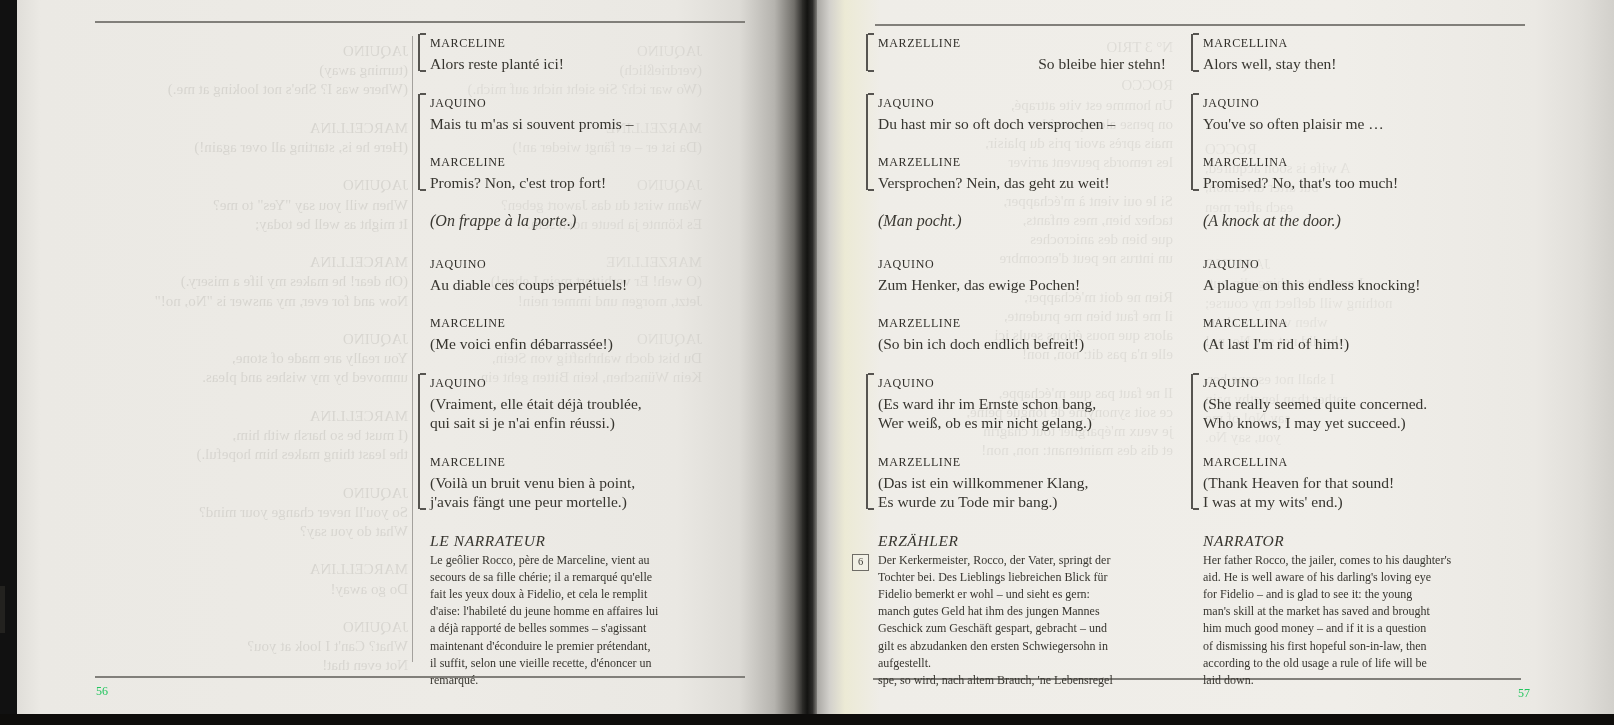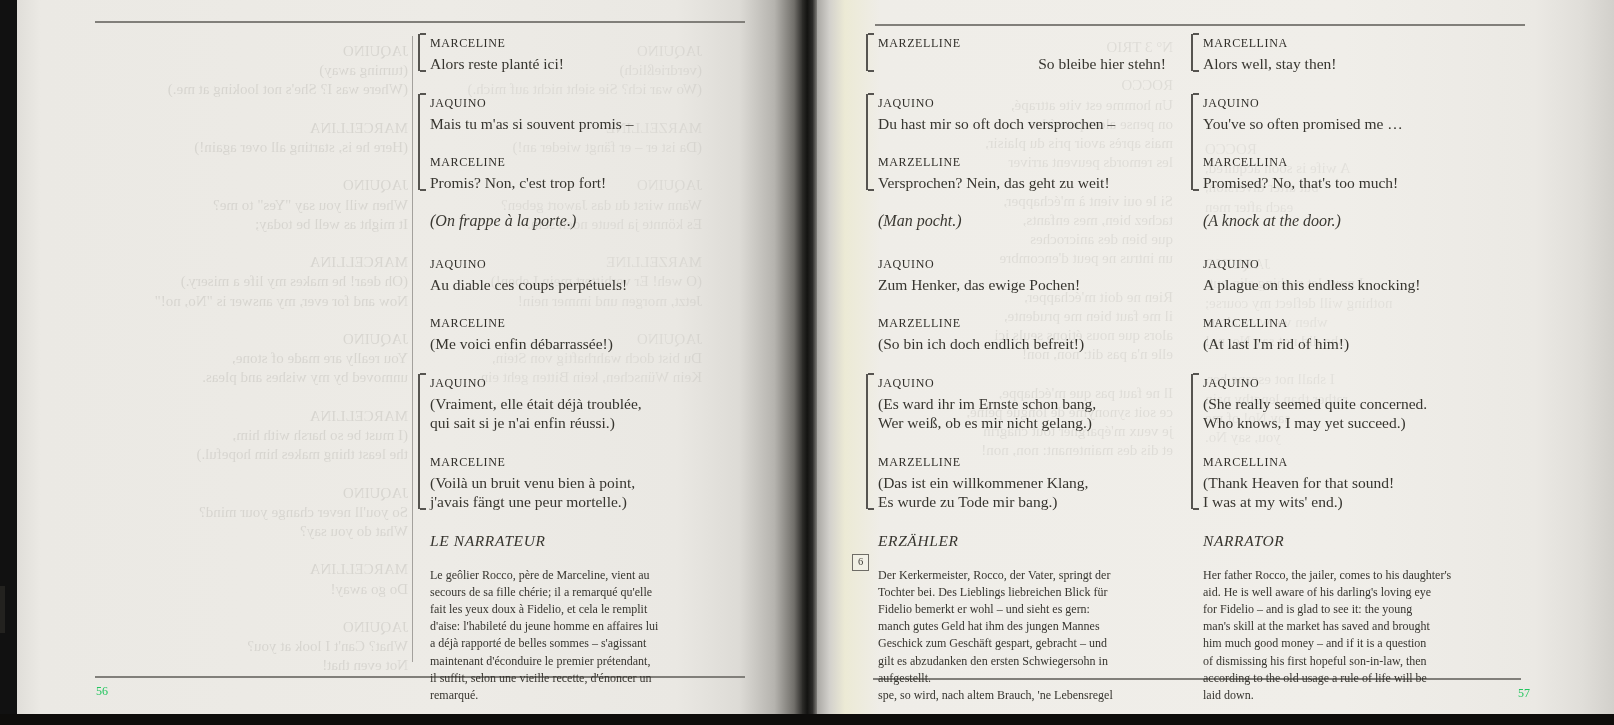--- a/index.html
+++ b/index.html
@@ -23,21 +23,21 @@
   .pagenum{position:absolute;font-size:12px;color:#22c55e;}
 
   
   .column{position:absolute;top:33px;}
   .stanza{position:relative;margin-bottom:19px;}
   .s-name{font-size:12px;line-height:21px;letter-spacing:.6px;color:#302e29;}
   .s-line{font-size:15.5px;line-height:19.5px;}
   .s-line.right{text-align:right;}
   .direction{font-style:italic;font-size:16px;line-height:17px;margin:3px 0 25px;color:#3a3832;}
   .narrator{position:relative;margin-top:8px;}
-  .n-title{font-style:italic;font-size:15.5px;line-height:20px;letter-spacing:.6px;margin-bottom:16px;}
+  .n-title{font-style:italic;font-size:15.5px;line-height:20px;letter-spacing:.6px;margin-bottom:1px;}
   .n-line{font-size:12px;line-height:17.2px;}
   .track{position:absolute;left:-26px;top:23px;width:15px;height:15px;border:1px solid #6e6c66;
          font-style:normal;font-size:10.5px;line-height:14px;text-align:center;color:#3c3a35;background:rgba(255,255,255,.25);}
 
   
   .br{position:absolute;left:-12px;width:6px;top:1px;bottom:3px;border-left:2px solid #565450;}
   .br.start{bottom:-21px;}
   .br.end{top:-21px;}
   .br.solo::before,.br.start::before{content:"";position:absolute;top:-1px;left:0;right:0;border-top:2px solid #565450;}
   .br.solo::after,.br.end::after{content:"";position:absolute;bottom:-1px;left:0;right:0;border-bottom:2px solid #565450;}
@@ -269,21 +269,21 @@
     </div>
   <div class="column" style="left:1203px;width:332px;">
       <div class="stanza">
         <span class="br solo"></span>
         <div class="s-name">MARCELLINA</div>
         <div class="s-line">Alors well, stay then!</div>
       </div>
       <div class="stanza">
         <span class="br start"></span>
         <div class="s-name">JAQUINO</div>
-        <div class="s-line">You've so often promised me …</div>
+        <div class="s-line">You've so often plaisir me …</div>
       </div>
       <div class="stanza">
         <span class="br end"></span>
         <div class="s-name">MARCELLINA</div>
         <div class="s-line">Promised? No, that's too much!</div>
       </div>
       <div class="direction">(A knock at the door.)</div>
       <div class="stanza">
         <div class="s-name">JAQUINO</div>
         <div class="s-line">A plague on this endless knocking!</div>

